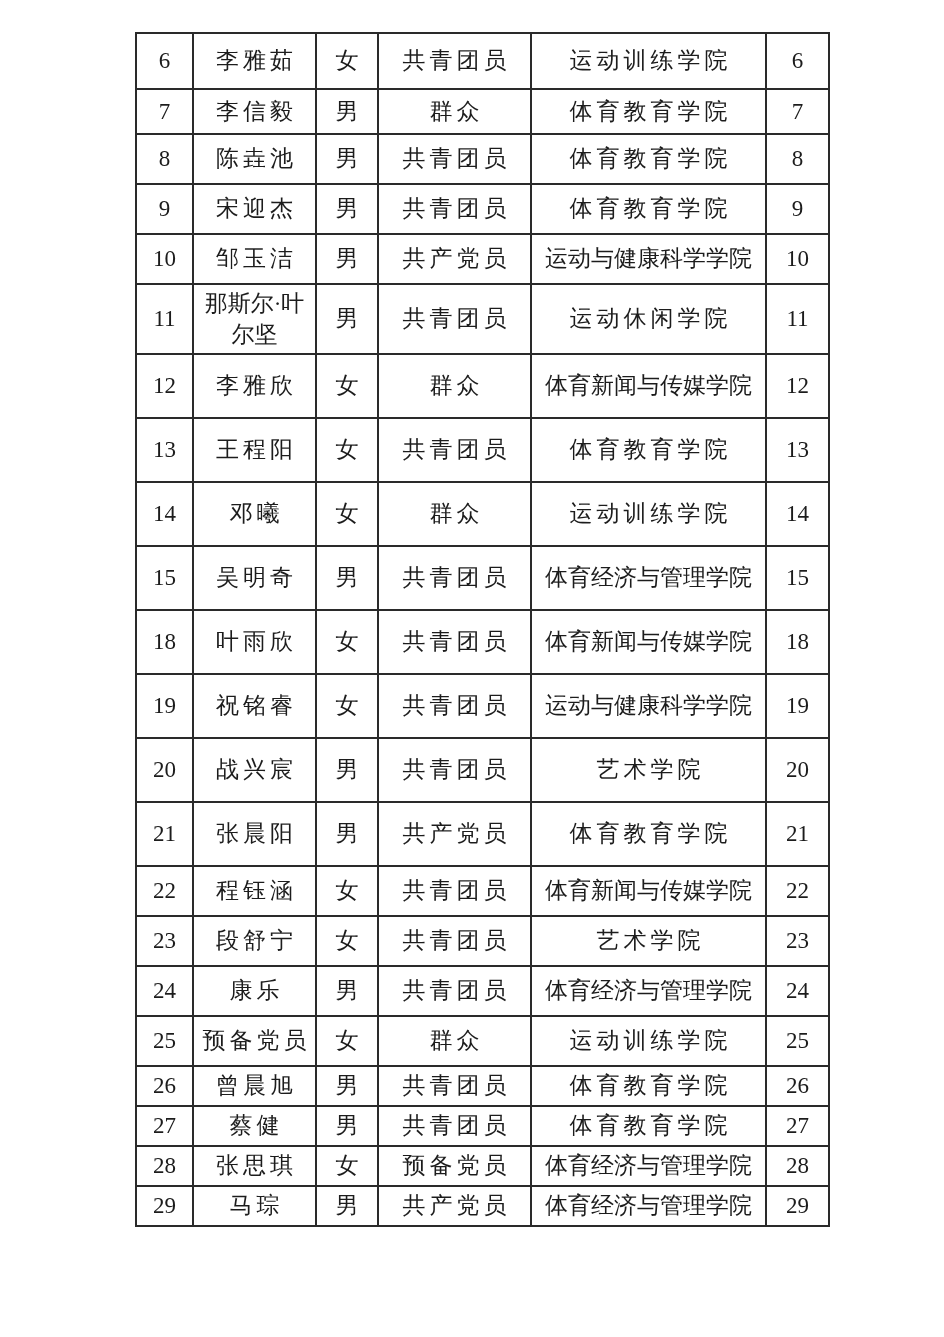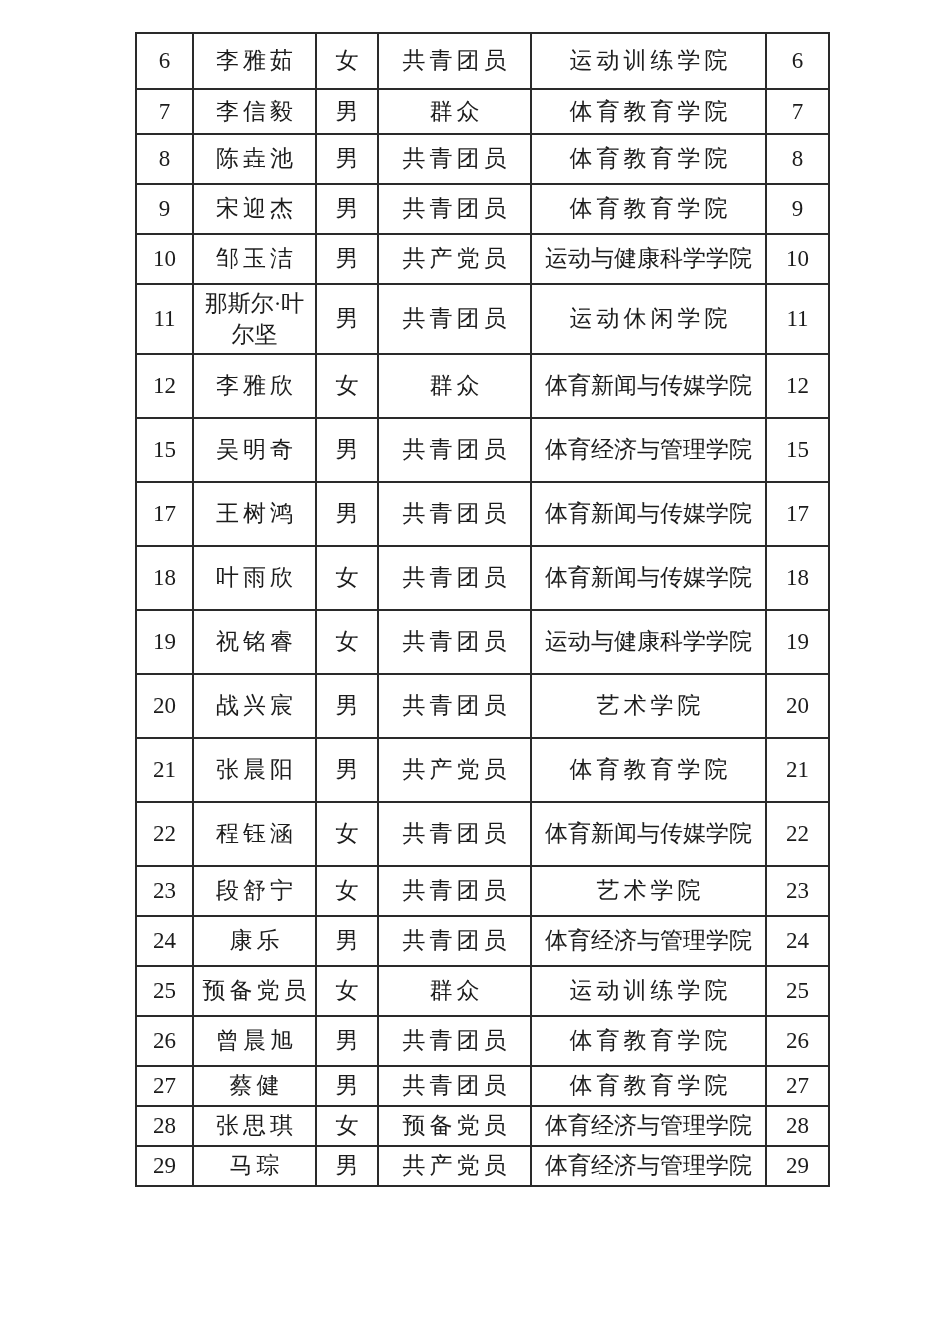--- a/index.html
+++ b/index.html
@@ -121,34 +121,42 @@
         </tr>
         <tr>
           <td class="col-no">12</td>
           <td class="col-name">李雅欣</td>
           <td class="col-gender">女</td>
           <td class="col-status">群众</td>
           <td class="col-college ls0">体育新闻与传媒学院</td>
           <td class="col-no2">12</td>
         </tr>
         <tr>
+          <td class="col-no">13</td>
+          <td class="col-name">王程阳</td>
+          <td class="col-gender">女</td>
+          <td class="col-status">共青团员</td>
+          <td class="col-college">体育教育学院</td>
+          <td class="col-no2">13</td>
+        </tr>
+        <tr>
+          <td class="col-no">14</td>
+          <td class="col-name">邓曦</td>
+          <td class="col-gender">女</td>
+          <td class="col-status">群众</td>
+          <td class="col-college">运动训练学院</td>
+          <td class="col-no2">14</td>
+        </tr>
+        <tr>
           <td class="col-no">15</td>
           <td class="col-name">吴明奇</td>
           <td class="col-gender">男</td>
           <td class="col-status">共青团员</td>
           <td class="col-college ls0">体育经济与管理学院</td>
           <td class="col-no2">15</td>
-        </tr>
-        <tr>
-          <td class="col-no">17</td>
-          <td class="col-name">王树鸿</td>
-          <td class="col-gender">男</td>
-          <td class="col-status">共青团员</td>
-          <td class="col-college ls0">体育新闻与传媒学院</td>
-          <td class="col-no2">17</td>
         </tr>
         <tr>
           <td class="col-no">18</td>
           <td class="col-name">叶雨欣</td>
           <td class="col-gender">女</td>
           <td class="col-status">共青团员</td>
           <td class="col-college ls0">体育新闻与传媒学院</td>
           <td class="col-no2">18</td>
         </tr>
         <tr>

